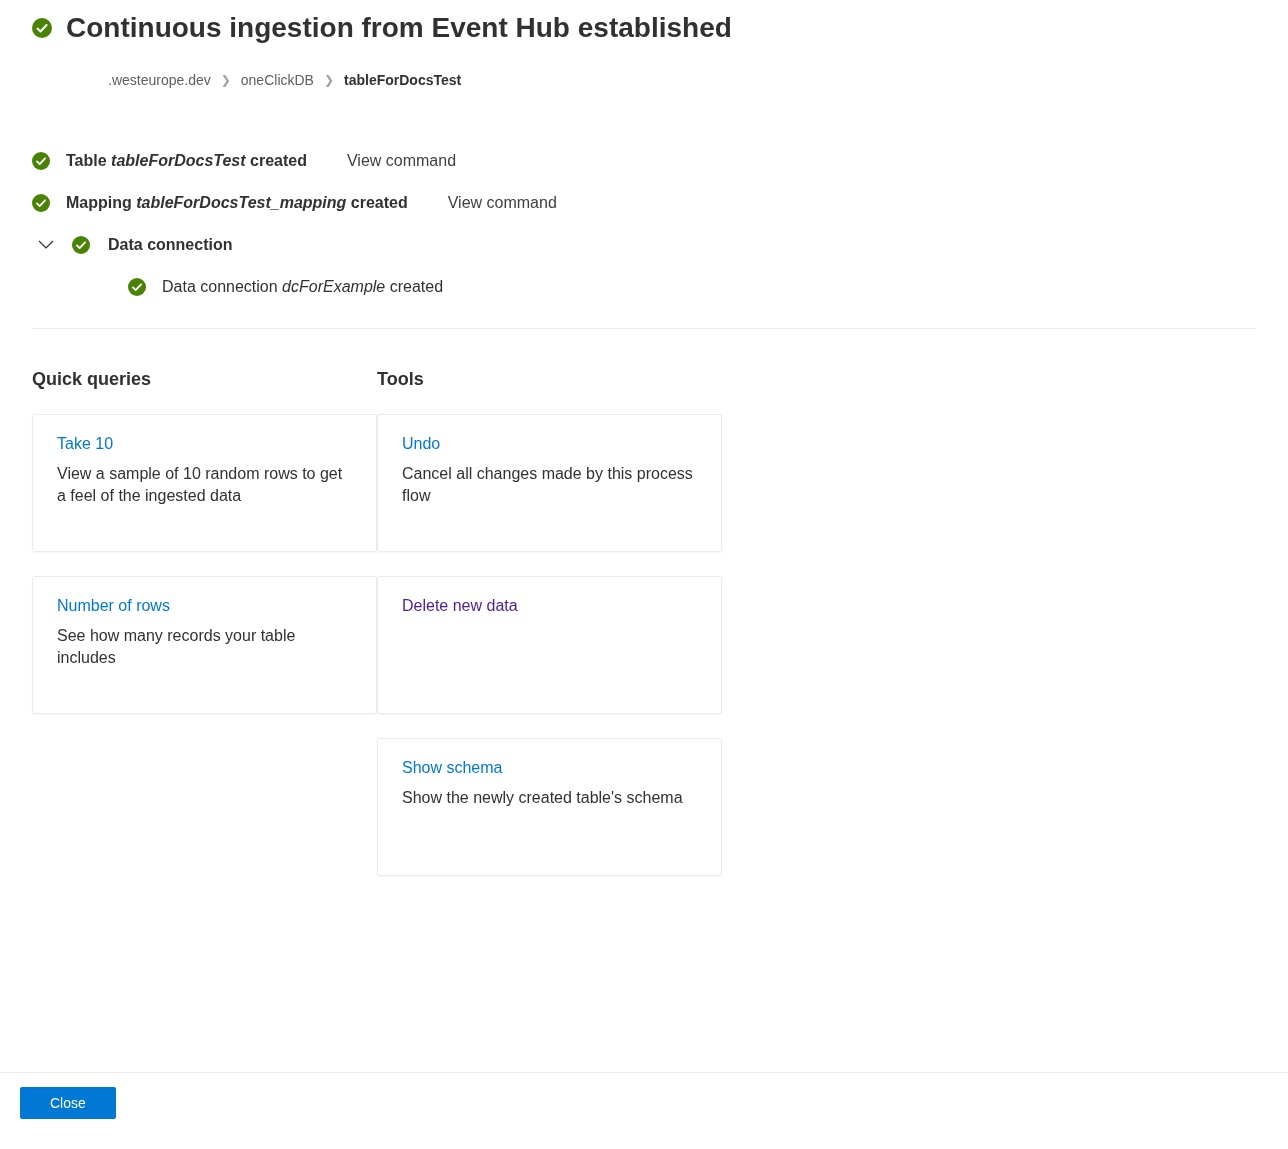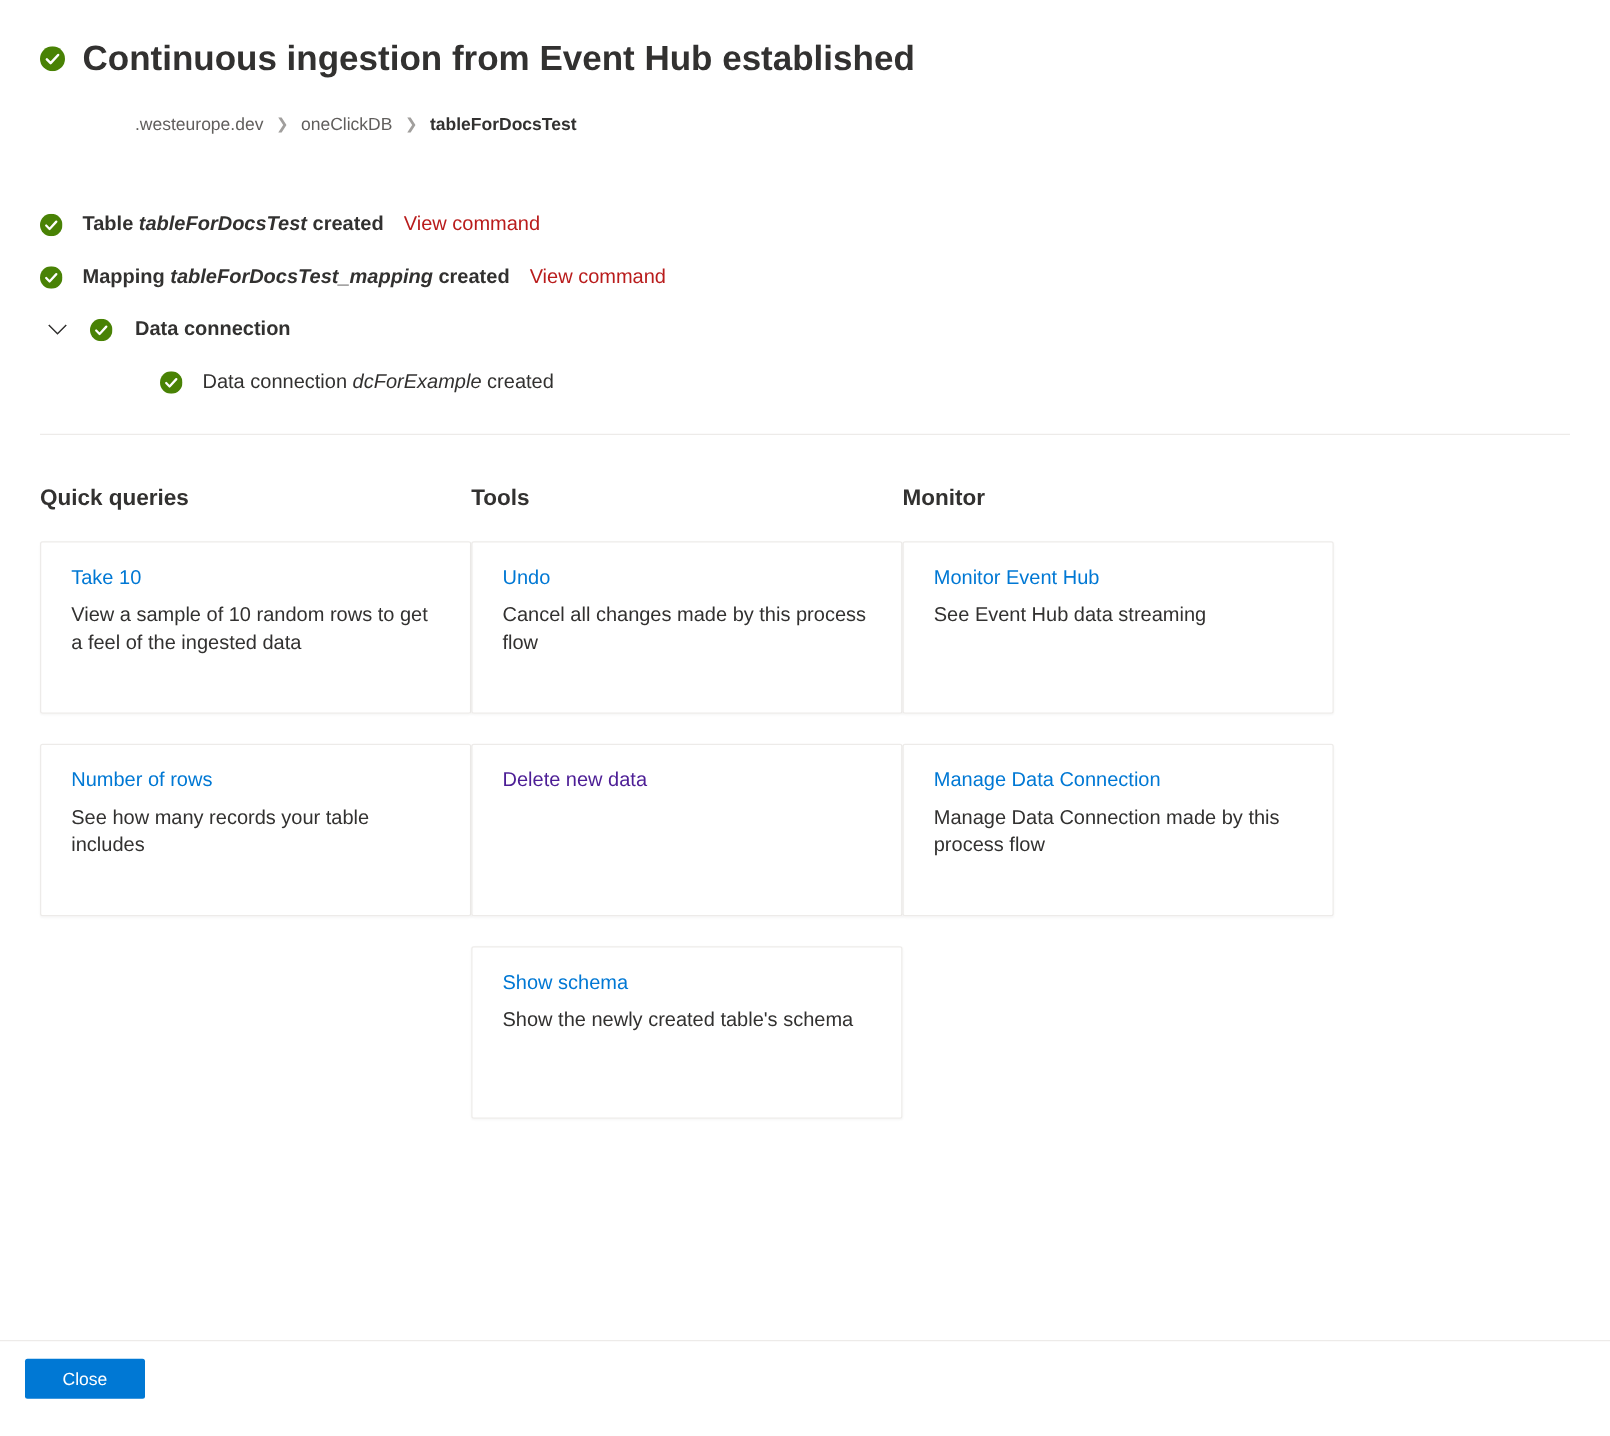--- a/index.html
+++ b/index.html
@@ -9,21 +9,21 @@
     }
     body {
       font-family: 'Segoe UI', Tahoma, Geneva, Verdana, sans-serif;
       background: #fff;
       color: #323130;
       width: 1288px;
       height: 1149px;
       position: relative;
     }
     .container {
-      padding: 31px 32px 0 32px;
+      padding: 12px 32px 0 32px;
     }
     .header {
       display: flex;
       align-items: center;
       gap: 14px;
       margin-bottom: 28px;
     }
     .success-icon {
       width: 20px;
       height: 20px;
@@ -73,23 +73,24 @@
       color: #323130;
     }
     .status-row .text em {
       font-style: italic;
       font-weight: 600;
     }
     .status-row .text .prefix {
       font-weight: 600;
     }
     .link {
-      color: #b91c1c;
+      color: #404040;
       cursor: pointer;
       font-size: 16px;
+      margin-left: 24px;
     }
     .expandable-row {
       display: flex;
       align-items: center;
       gap: 18px;
       margin-bottom: 24px;
       font-size: 16px;
     }
     .chevron-down {
       width: 16px;
@@ -257,29 +258,18 @@
       </div>
       <div class="card">
         <div class="card-title disabled">Delete new data</div>
       </div>
       <div class="card">
         <div class="card-title">Show schema</div>
         <div class="card-desc">Show the newly created table's schema</div>
       </div>
     </div>
 
-    <div class="col">
-      <div class="col-title">Monitor</div>
-      <div class="card">
-        <div class="card-title">Monitor Event Hub</div>
-        <div class="card-desc">See Event Hub data streaming</div>
-      </div>
-      <div class="card">
-        <div class="card-title">Manage Data Connection</div>
-        <div class="card-desc">Manage Data Connection made by this process flow</div>
-      </div>
-    </div>
   </div>
 </div>
 
 <div class="footer">
   <button class="close-btn">Close</button>
 </div>
 
 </body></html>

